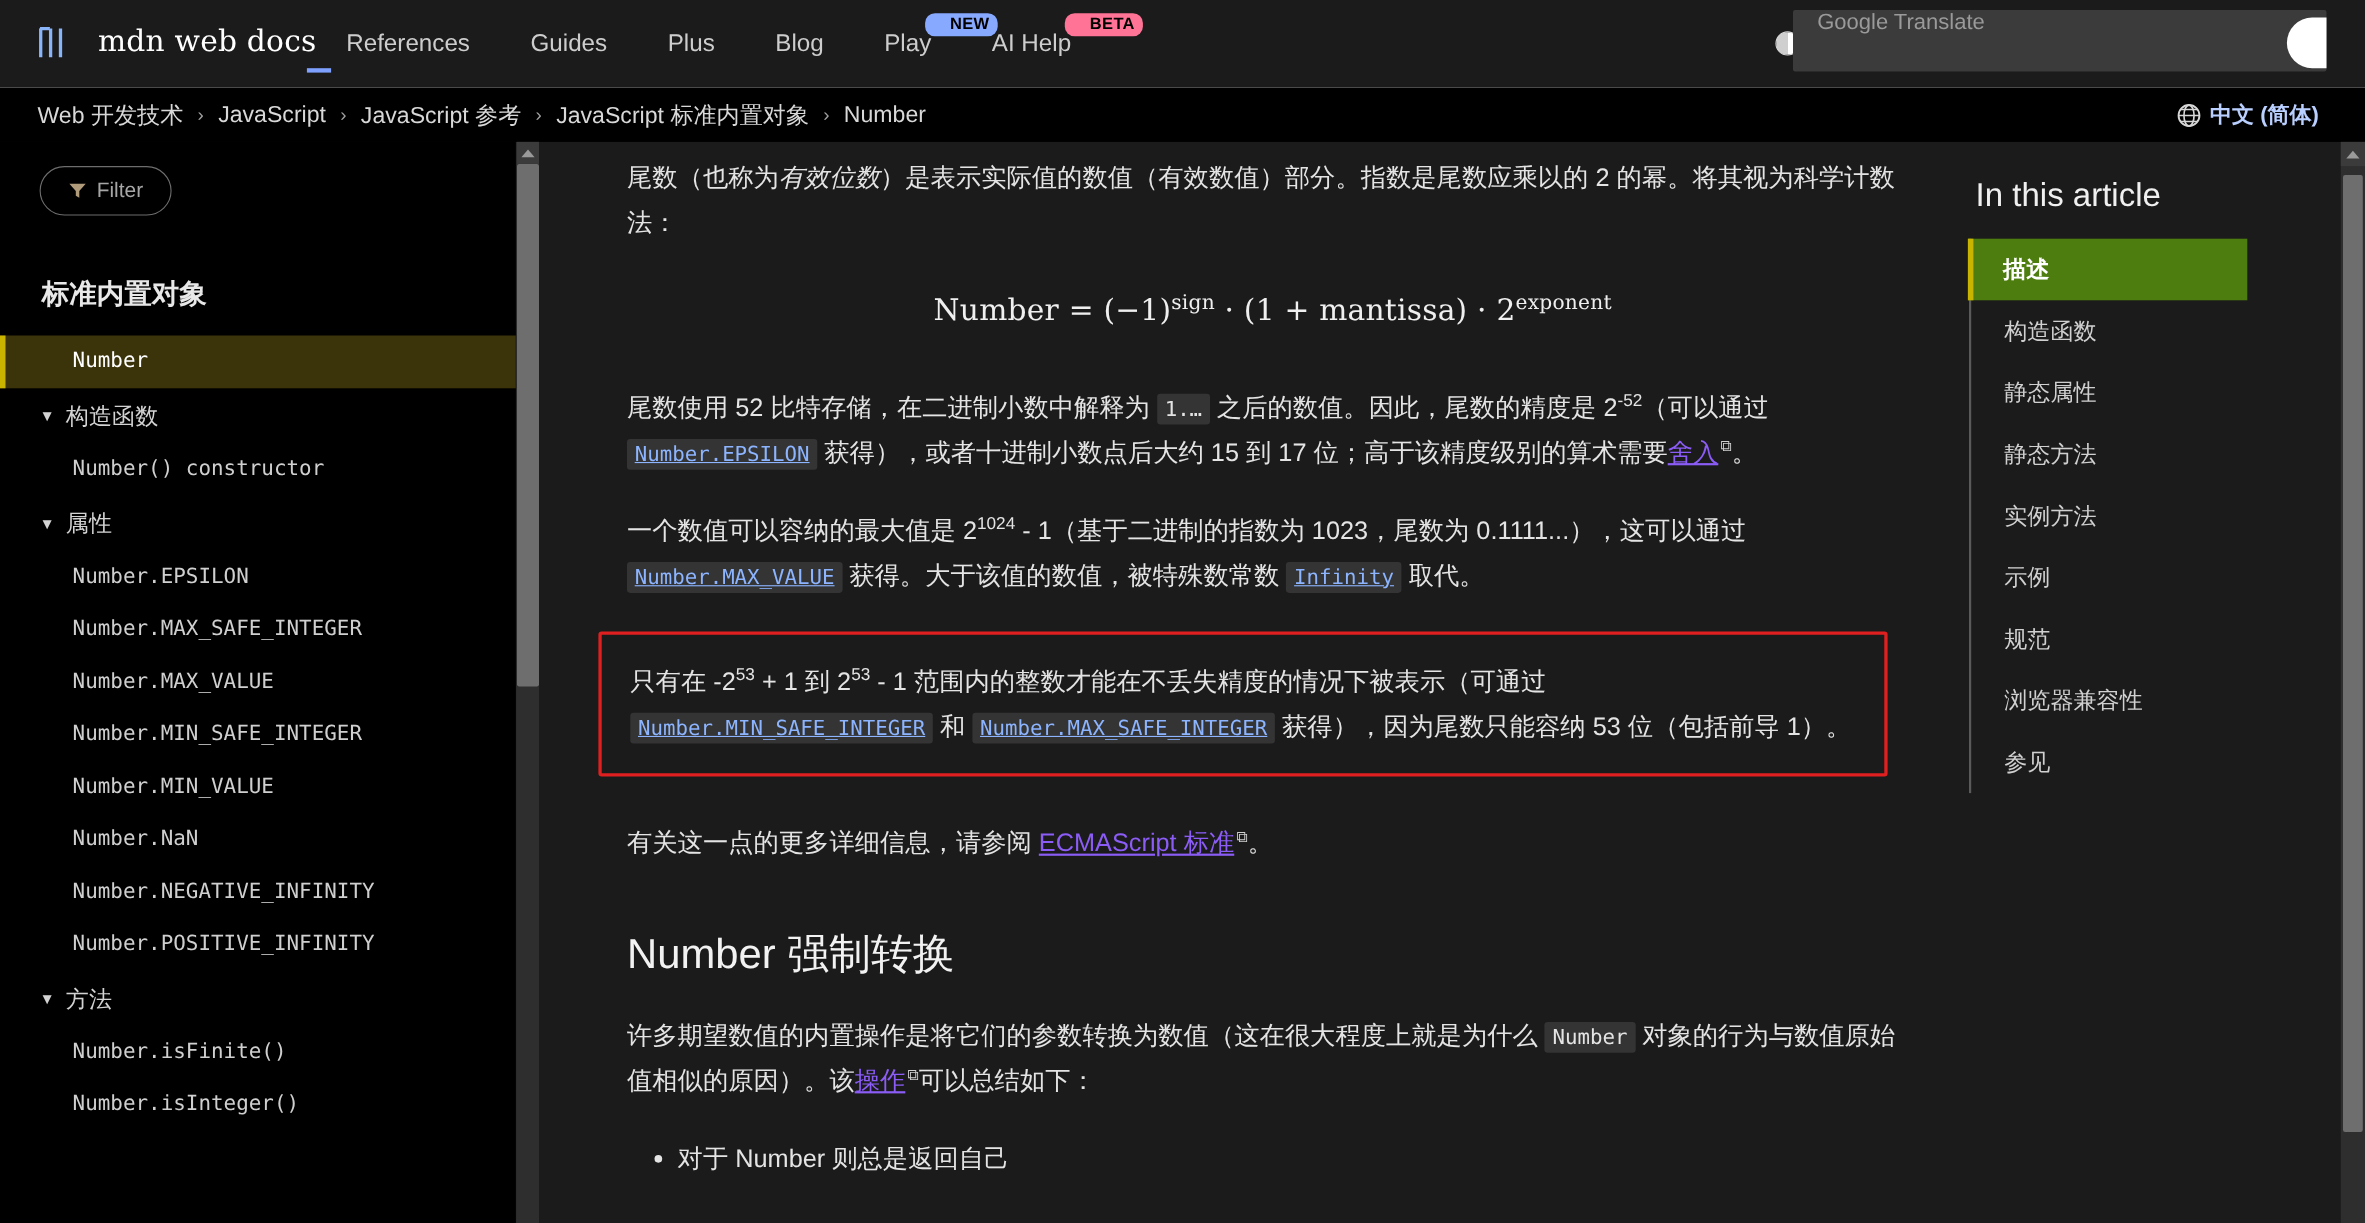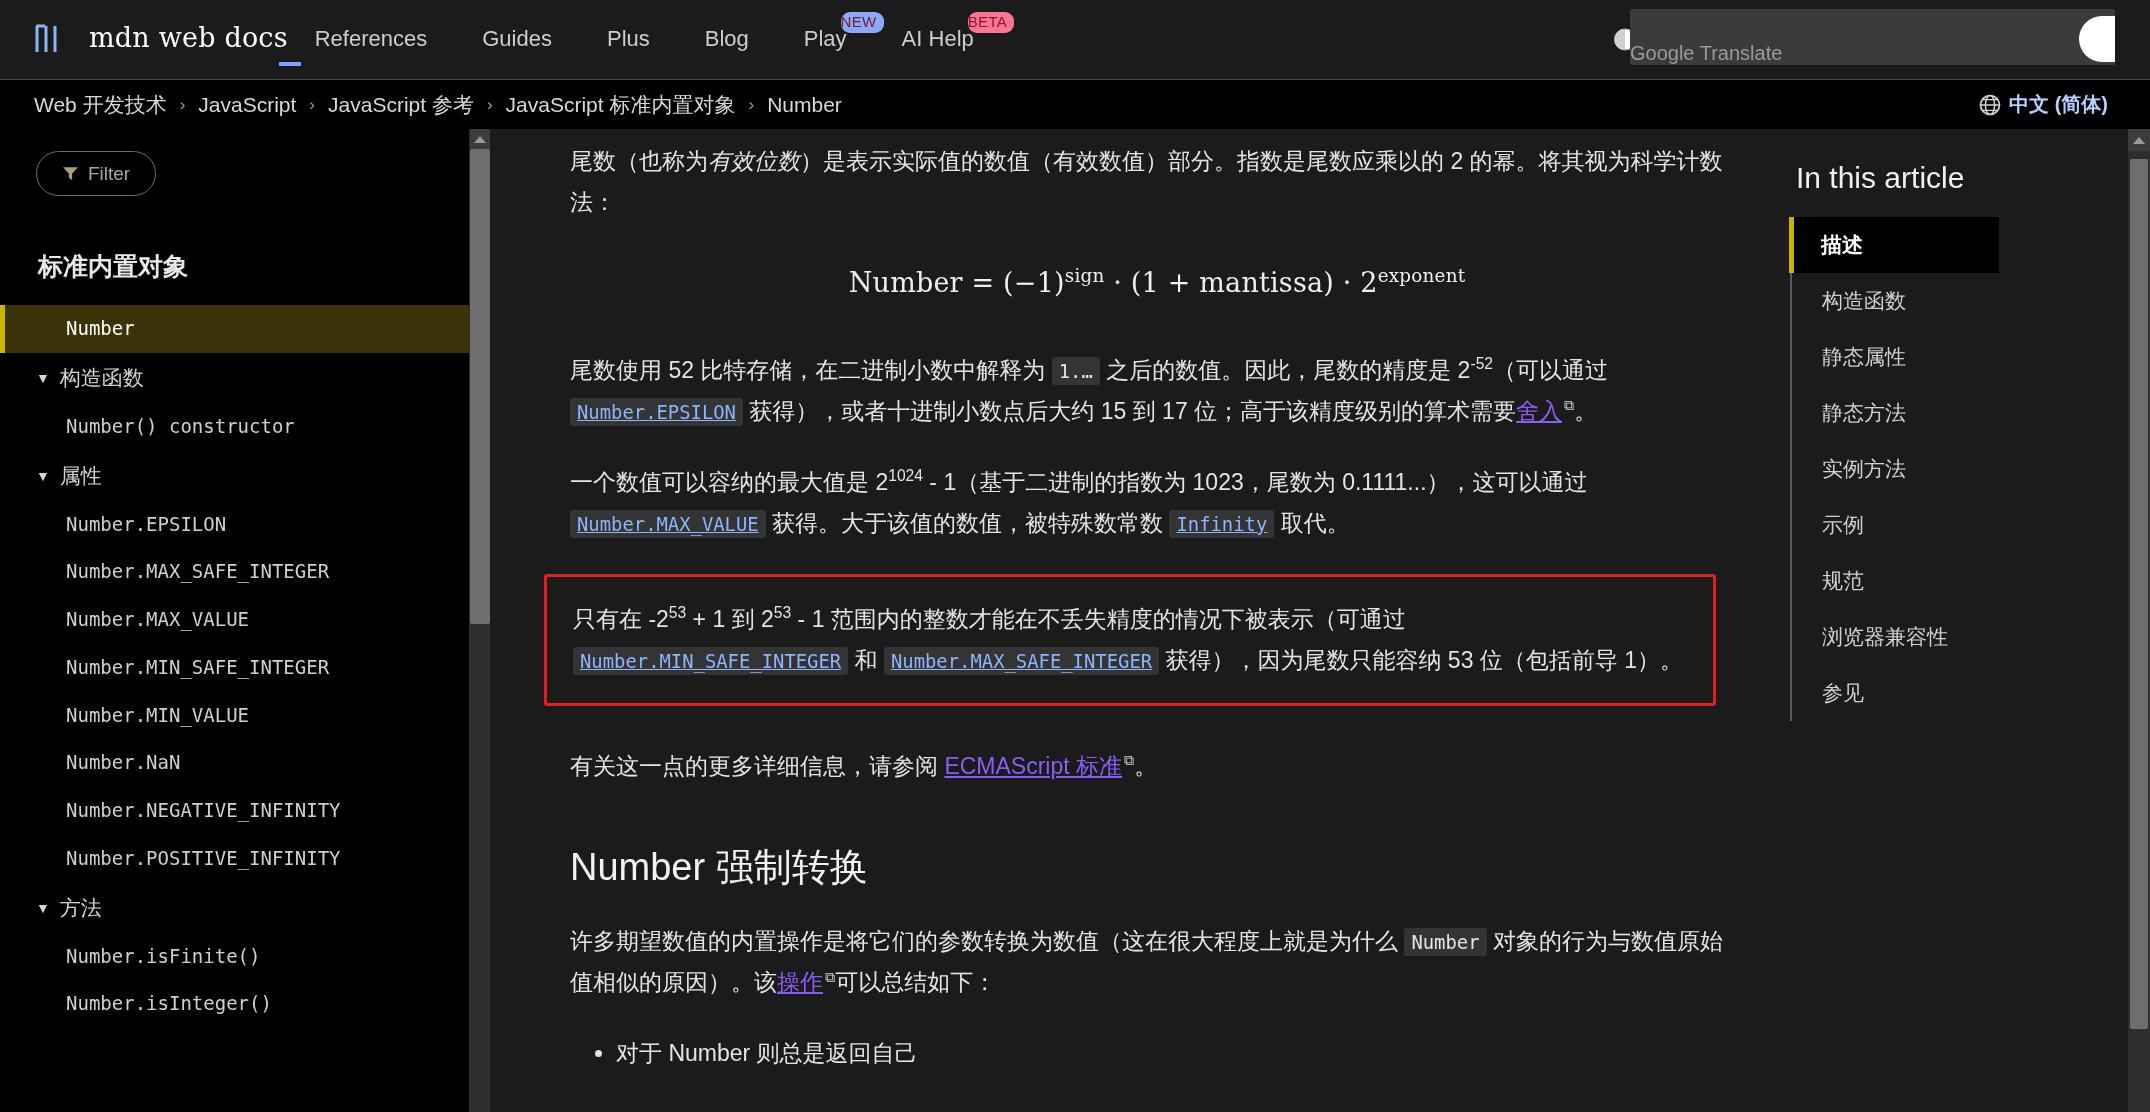--- a/index.html
+++ b/index.html
@@ -26,43 +26,43 @@
   .logo-underline {
     position: absolute; left: 246px; bottom: -10px; width: 22px; height: 4px; background: #7ea0ff;
   }
   .navlinks { display: flex; align-items: flex-start; margin-left: 27px; }
   .navlink {
     color: #cdcdcd; font-size: 22px; padding: 0 0; margin-right: 55px;
     position: relative; white-space: nowrap; cursor: pointer;
   }
   .badge {
     position: absolute; top: -14px; left: 100%; transform: translateX(-6px);
-    font-size: 15px; font-weight: normal; color: #7f1d1d;
-    border-radius: 9px; padding: 2px 7px 3px 0; line-height: 1.05;
+    font-size: 15px; font-weight: bold; color: #000000;
+    border-radius: 9px; padding: 2px 7px 3px 23px; line-height: 1.05;
     letter-spacing: .3px;
   }
   .badge.new { background: #87a9ff; }
   .badge.beta { background: #ff7496; }
 
   .theme-btn {
     position: absolute; right: 442px; top: 50%; transform: translateY(-50%);
     display: flex; align-items: center; gap: 8px; cursor: pointer;
   }
   .theme-label { color: #e6e6e6; font-size: 20px; font-weight: bold; }
   .half-circle {
     width: 22px; height: 22px; border-radius: 50%;
     background: linear-gradient(to right, #cfcfcf 0 50%, #ffffff 50% 100%);
     border: 1px solid #d6d6d6; display: inline-block;
   }
 
   
   .gtranslate {
     position: absolute; right: 35px; top: 9px; width: 485px; height: 56px;
     background: #3b3b3b; border-radius: 2px;
-    display: flex; align-items: flex-end; 
+    display: flex; align-items: flex-start; padding-left: 22px;
   }
   .gtranslate span { color: #9a9a9a; font-size: 20px; }
   .gt-knob {
     position: absolute; right: 0px; top: 7px; width: 36px; height: 46px;
     background: #ffffff; border-radius: 24px 0 0 24px;
   }
 
   
   .crumbbar {
     position: absolute; top: 79px; left: 0; width: 2150px; height: 50px;
@@ -163,22 +163,22 @@
   .toc {
     position: absolute; left: 1790px; top: 0; width: 300px; height: 983px; padding-top: 32px;
   }
   .toc-title { color: #f0f0f0; font-size: 30px; font-weight: normal; margin: 0 0 22px 6px; }
   .toc-list { border-left: 2px solid #5a5a5a; }
   .toc-item {
     color: #d0d0d0; font-size: 21px; padding: 14px 0 14px 30px; cursor: pointer;
     margin-left: -2px; border-left: 2px solid transparent;
   }
   .toc-item.active {
-    background: #000000; color: #ffffff; font-weight: bold; border-left: 5px solid #c9b400;
-    margin-left: -3px; padding-left: 27px; width: 210px;
+    background: #4d7c0f; color: #ffffff; font-weight: bold; border-left: 5px solid #c9b400;
+    margin-left: -3px; padding-left: 27px; width: 254px;
   }
 
   
   .page-scroll {
     position: absolute; right: 0; top: 129px; width: 22px; height: 983px; background: #2e2e2e;
   }
   .page-scroll-arrow {
     position: absolute; top: 0; left: 0; width: 22px; height: 22px;
     background: #3b3b3b; display: flex; align-items: center; justify-content: center;
   }

